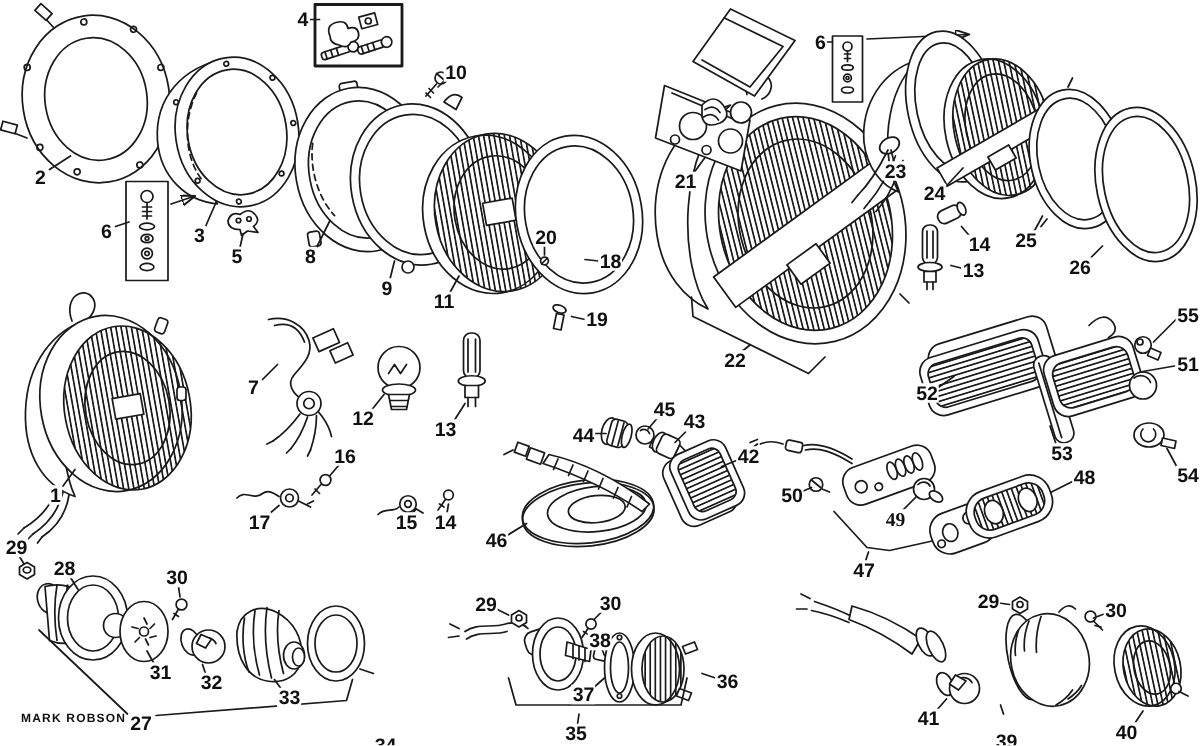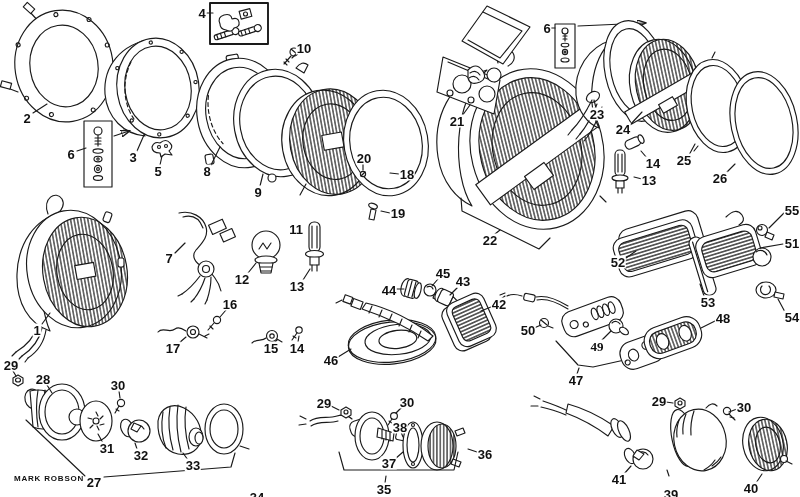--- a/index.html
+++ b/index.html
@@ -619,21 +619,21 @@
 
 <div id="callouts">
       <span class="callout" style="left: 27px; top: 118px;">2</span>
       <span class="callout" style="left: 202px; top: 13px;">4</span>
       <span class="callout" style="left: 133px; top: 157px;">3</span>
       <span class="callout" style="left: 71px; top: 154px;">6</span>
       <span class="callout" style="left: 158px; top: 171px;">5</span>
       <span class="callout" style="left: 207px; top: 171px;">8</span>
       <span class="callout" style="left: 258px; top: 192px;">9</span>
       <span class="callout" style="left: 304px; top: 48px;">10</span>
-      <span class="callout" style="left: 296px; top: 201px; margin-top: 28px;">11</span>
+      <span class="callout" style="left: 296px; top: 201px;">11</span>
       <span class="callout" style="left: 407px; top: 174px;">18</span>
       <span class="callout" style="left: 398px; top: 213px;">19</span>
       <span class="callout" style="left: 364px; top: 158px;">20</span>
       <span class="callout" style="left: 37px; top: 330px;">1</span>
       <span class="callout" style="left: 169px; top: 258px;">7</span>
       <span class="callout" style="left: 242px; top: 279px;">12</span>
       <span class="callout" style="left: 297px; top: 286px;">13</span>
       <span class="callout" style="left: 230px; top: 304px;">16</span>
       <span class="callout" style="left: 173px; top: 348px;">17</span>
       <span class="callout" style="left: 271px; top: 348px;">15</span>

